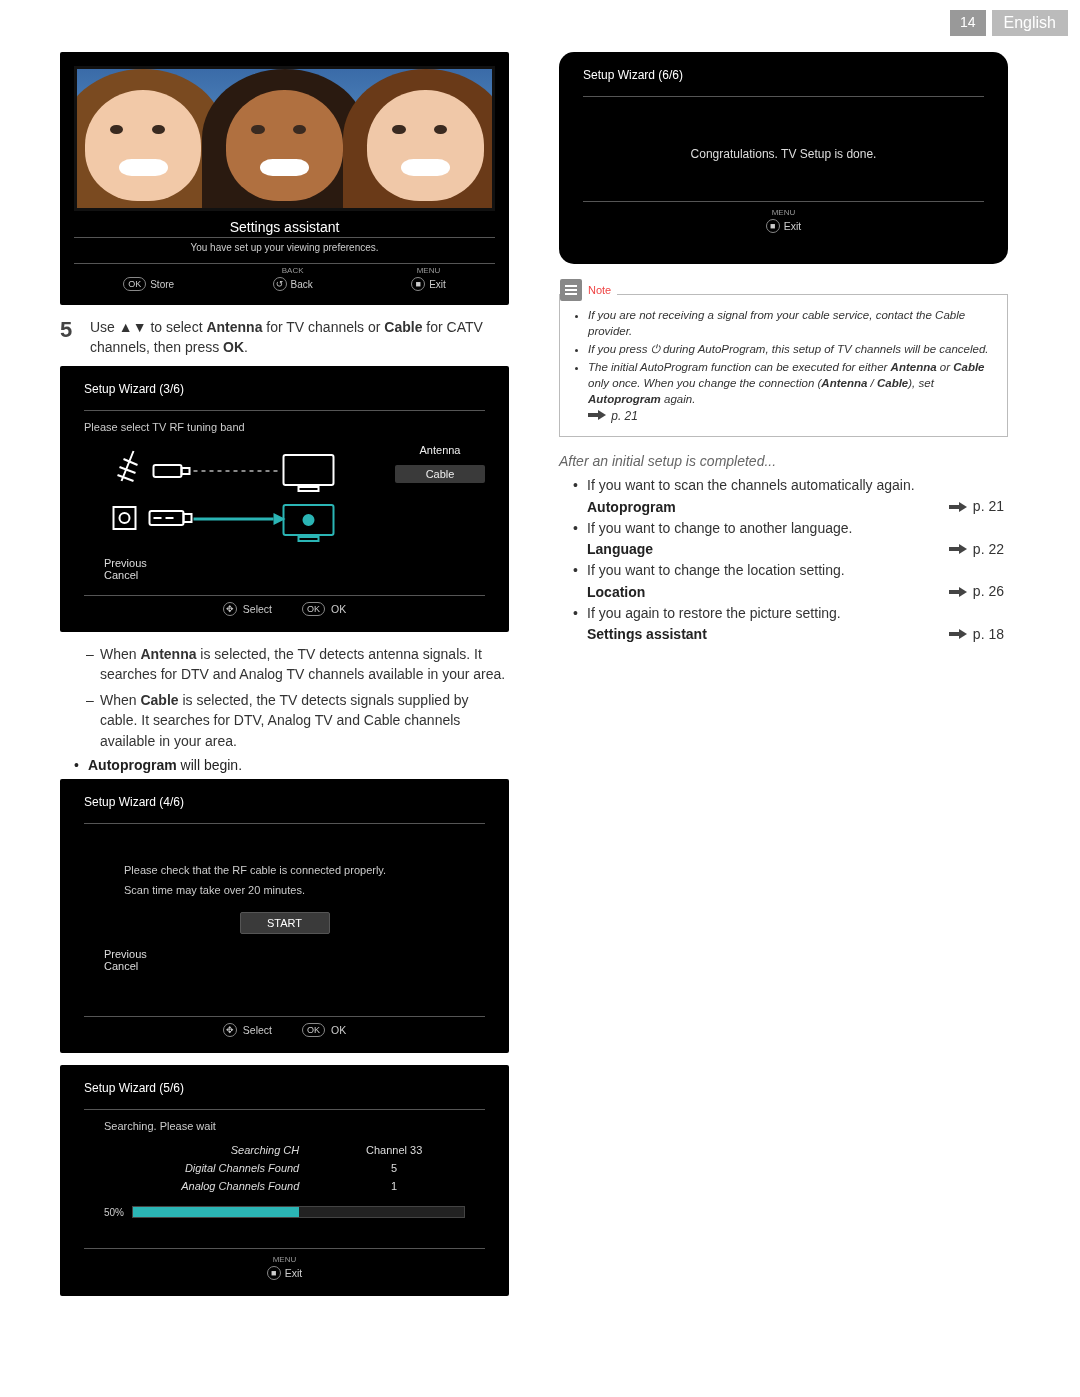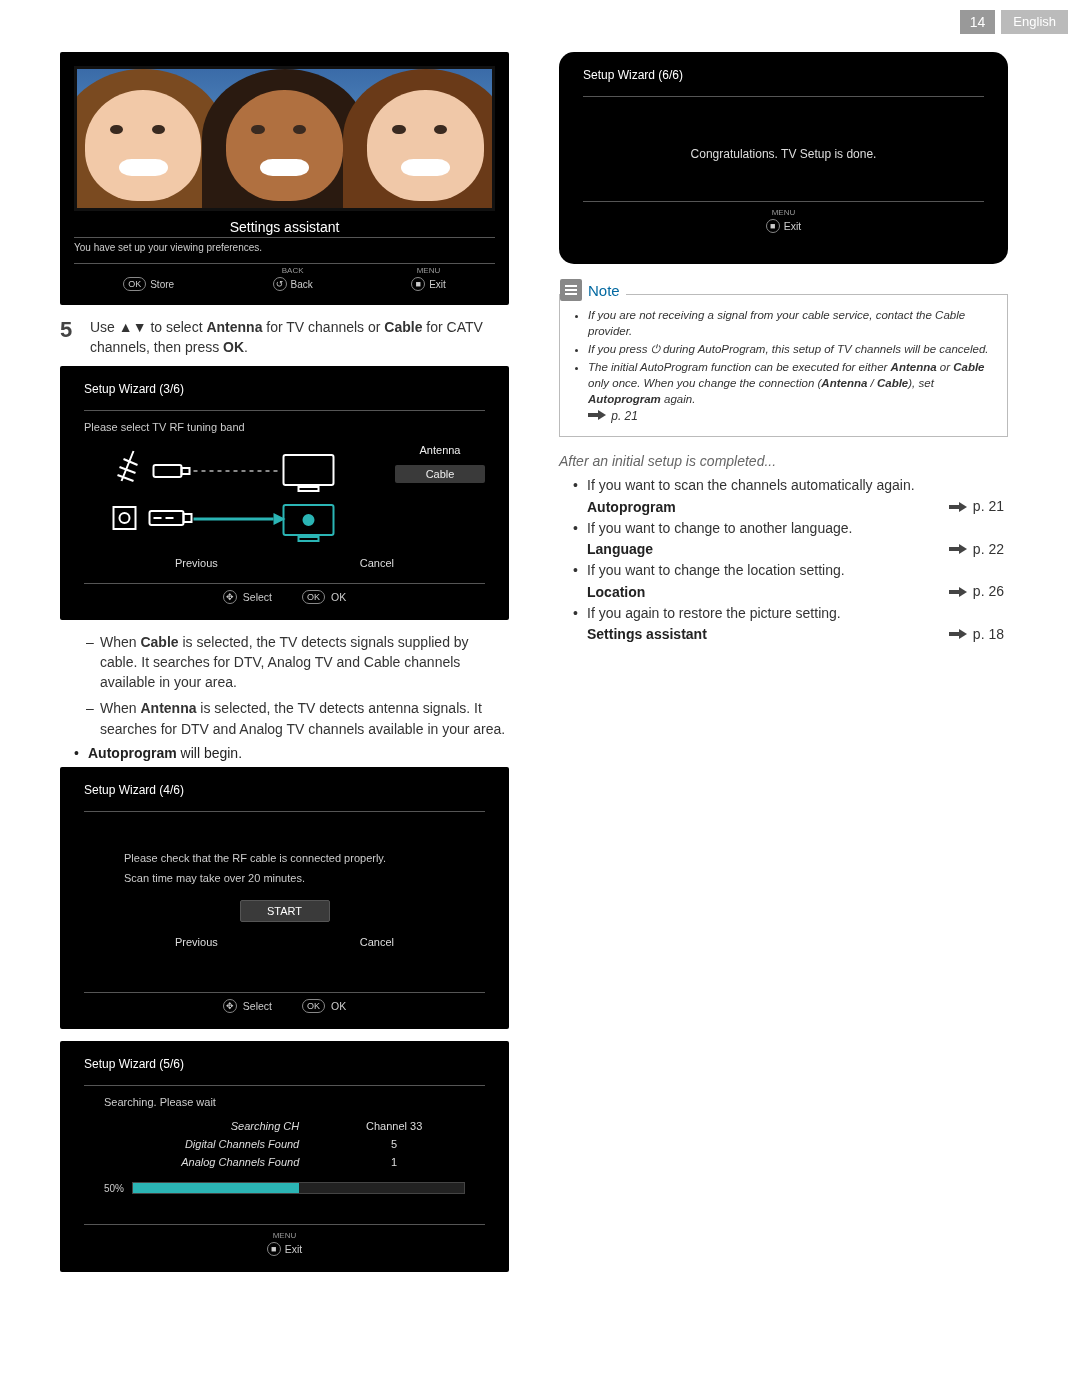--- a/index.html
+++ b/index.html
@@ -36,21 +36,21 @@
     color: #fff;
     padding: 4px 10px;
     font-size: 14px;
     min-width: 30px;
     text-align: center;
   }
   .lang-label {
     background: #bbb;
     color: #fff;
     padding: 4px 12px;
-    font-size: 13px;
+    font-size: 16px;
     min-width: 54px;
     text-align: center;
   }
   .columns {
     display: flex;
     gap: 50px;
     margin-top: 42px;
   }
   .col {
     flex: 1;
@@ -135,20 +135,21 @@
   .bgsky { position:absolute;inset:0;background:linear-gradient(#3a6ba8,#6fa8d8); }
 
   .assist-title {
     text-align:center;
     color:#fff;
     font-size:14px;
     padding:8px 0 2px;
     border-bottom:1px solid #555;
   }
   .assist-sub {
+    text-align:center;
     font-size:10px;
     color:#ccc;
     padding:4px 0 10px;
   }
   .assist-footer {
     display:flex;
     justify-content:space-around;
     padding-top:2px;
     font-size:10px;
     color:#ccc;
@@ -175,21 +176,21 @@
   .tuning-diagram {
     flex:1;
     height:110px;
     position:relative;
   }
   .tuning-options { width:90px; }
   .opt {
     text-align:center; padding:3px 0; font-size:11px; color:#eee; margin-bottom:6px;
   }
   .opt.selected { background:var(--grey-btn); border-radius:2px; }
-  .prev-cancel { display:flex; justify-content:space-around; padding:6px 20px 14px; font-size:11px; color:#ddd; }
+  .prev-cancel { display:flex; justify-content:space-around; padding:6px 20px 14px; font-size:11px; color:#ddd;flex-direction:column; }
 
   
   .start-btn {
     display:block; margin:16px auto 8px; width:90px; text-align:center;
     background:var(--grey-btn); color:#fff; font-size:11px; padding:4px 0;
     border:1px solid #555; border-radius:2px;
   }
 
   
   .kv-table { width:100%; font-size:11px; color:#ddd; }
@@ -204,21 +205,21 @@
   .note-box { border:1px solid var(--hint-border); padding:8px 10px 10px; margin:18px 0 16px; position:relative;}
   .note-tag {
     position:absolute; top:-16px; left:0; display:flex; align-items:center; gap:6px;
     background:#fff; padding:0 6px 0 0;
   }
   .note-icon {
     background:#888;color:#fff;width:22px;height:22px;display:flex;flex-direction:column;
     align-items:center;justify-content:center;gap:2px;border-radius:2px;
   }
   .note-icon span{display:block;width:12px;height:2px;background:#fff;}
-  .note-label { font-size:15px; color:#0369a1; }
+  .note-label { font-size:11px; color:#ef4444; }
   .note-list { list-style:disc; padding-left:18px; margin:4px 0 0; font-size:11.5px; color:#333; line-height:1.4;font-style:italic;}
   .note-list li { margin-bottom:2px; }
   .note-list b { font-weight:600; }
   .arrow-ref { display:inline-block; font-size:12px; }
 
   .after-heading { font-style:italic; color:#666; font-size:14px; margin:6px 0 6px; }
   .after-list { font-size:14px; color:#333; line-height:1.5; }
   .after-item { position:relative; padding-left:28px; }
   .after-item::before { content:"•"; position:absolute; left:14px; }
   .ref-row {
@@ -378,22 +379,22 @@
               <span>Select</span>
             </div>
           <div class="footitem">
               <span class="footkey">OK</span>
               <span>OK</span>
             </div>
         </div>
       </div>
 
       <div class="dash-list">
+        <div class="dash-item"><span>When </span><b>Antenna</b><span> is selected, the TV detects antenna signals. It searches for DTV and Analog TV channels available in your area.</span></div>
         <div class="dash-item"><span>When </span><b>Cable</b><span> is selected, the TV detects signals supplied by cable. It searches for DTV, Analog TV and Cable channels available in your area.</span></div>
-        <div class="dash-item"><span>When </span><b>Antenna</b><span> is selected, the TV detects antenna signals. It searches for DTV and Analog TV channels available in your area.</span></div>
       </div>
       <div class="dot-line">
         <b>Autoprogram</b><span> will begin.</span>
       </div>
 
       <div class="tv-panel">
         <div class="tv-title">Setup Wizard (4/6)</div>
         <div class="tv-rule"></div>
         <div style="height:30px"></div>
         <div class="tv-subtext" style="padding-left:40px;">Please check that the RF cable is connected properly.</div>

